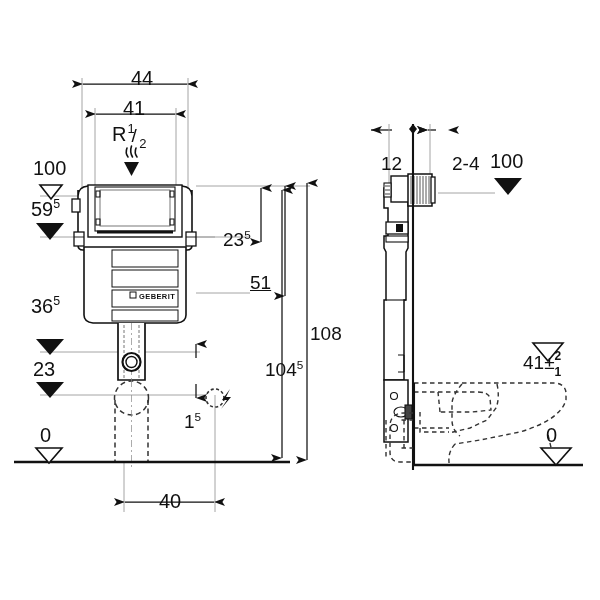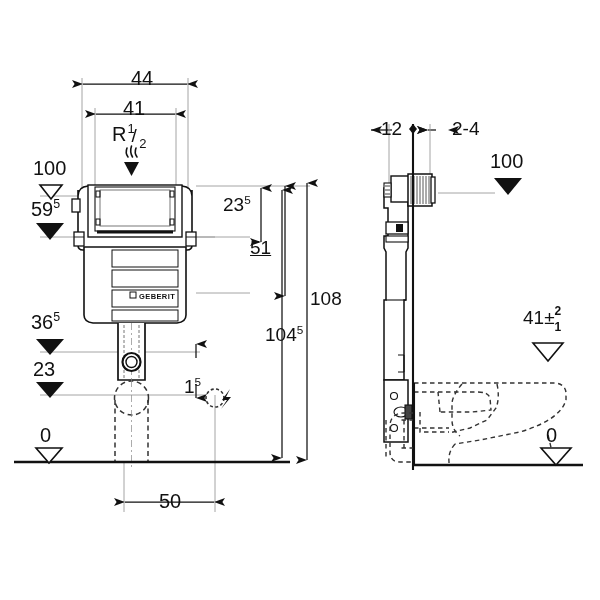--- a/index.html
+++ b/index.html
@@ -4,21 +4,21 @@
 <title>Technical Drawing</title>
 <style>
   html,body{margin:0;padding:0;background:#ffffff;}
   body{width:600px;height:600px;font-family:"Liberation Sans",sans-serif;overflow:hidden;}
   #stage{position:relative;width:600px;height:600px;background:#fff;}
   svg#dwg{position:absolute;left:0;top:0;width:600px;height:600px;display:block;}
   .lbl{position:absolute;font-family:"Liberation Sans",sans-serif;color:#111;
        white-space:nowrap;line-height:1;}
   .lbl sup{font-size:0.62em;vertical-align:super;line-height:0;}
   .t20{font-size:20px;}
-  .t19{font-size:19px;}
+  .t19{font-size:19px;margin-top:35px;}
   .pmstack{display:inline-block;vertical-align:middle;position:relative;
            width:11px;height:22px;}
   .pmstack .u{position:absolute;top:-3px;left:0;font-size:12px;font-weight:bold;}
   .pmstack .d{position:absolute;bottom:-3px;left:0;font-size:12px;font-weight:bold;}
   .frac{display:inline-block;position:relative;width:20px;height:20px;
         vertical-align:middle;}
   .frac .n{position:absolute;top:-4px;left:1px;font-size:13px;}
   .frac .s{position:absolute;top:0px;left:5px;font-size:19px;}
   .frac .dn{position:absolute;bottom:-4px;right:0px;font-size:13px;}
 </style>
@@ -206,21 +206,21 @@
 <div class="lbl t20" style="left:112px;top:124px;">
   <span>R</span><span class="frac"><span class="n">1</span><span class="s">/</span><span class="dn">2</span></span>
 </div>
 
 <div class="lbl t20" style="left:33px;top:158px;">100</div>
 
 <div class="lbl t20" style="left:31px;top:199px;">
   <span>59</span><sup>5</sup>
 </div>
 
-<div class="lbl t20" style="left:31px;top:312px;text-align:center;">
+<div class="lbl t20" style="left:31px;top:296px;text-align:center;">
   <span>36</span><sup>5</sup>
 </div>
 
 <div class="lbl t20" style="left:33px;top:359px;">23</div>
 
 <div class="lbl t20" style="left:40px;top:425px;">0</div>
 
 <div class="lbl t19" style="left:223px;top:195px;">
   <span>23</span><sup>5</sup>
 </div>
@@ -230,27 +230,27 @@
 <div class="lbl t19" style="left:310px;top:289px;">108</div>
 
 <div class="lbl t19" style="left:265px;top:325px;text-align:right;">
   <span>104</span><sup>5</sup>
 </div>
 
 <div class="lbl t19" style="left:184px;top:377px;">
   <span>1</span><sup>5</sup>
 </div>
 
-<div class="lbl t20" style="left:159px;top:491px;">50</div>
+<div class="lbl t20" style="left:159px;top:491px;">40</div>
 
 <div class="lbl t19" style="left:381px;top:119px;">12</div>
 
 <div class="lbl t19" style="left:452px;top:119px;">2-4</div>
 
 <div class="lbl t20" style="left:490px;top:151px;">100</div>
 
-<div class="lbl t19" style="left:523px;top:308px;">
+<div class="lbl t19" style="left:523px;top:318px;">
   <span>41</span><span class="pmsign">±</span><span class="pmstack"><span class="u">2</span><span class="d">1</span></span>
 </div>
 
 <div class="lbl t20" style="left:546px;top:425px;">0</div>
 
 </div>
 
 </body></html>

